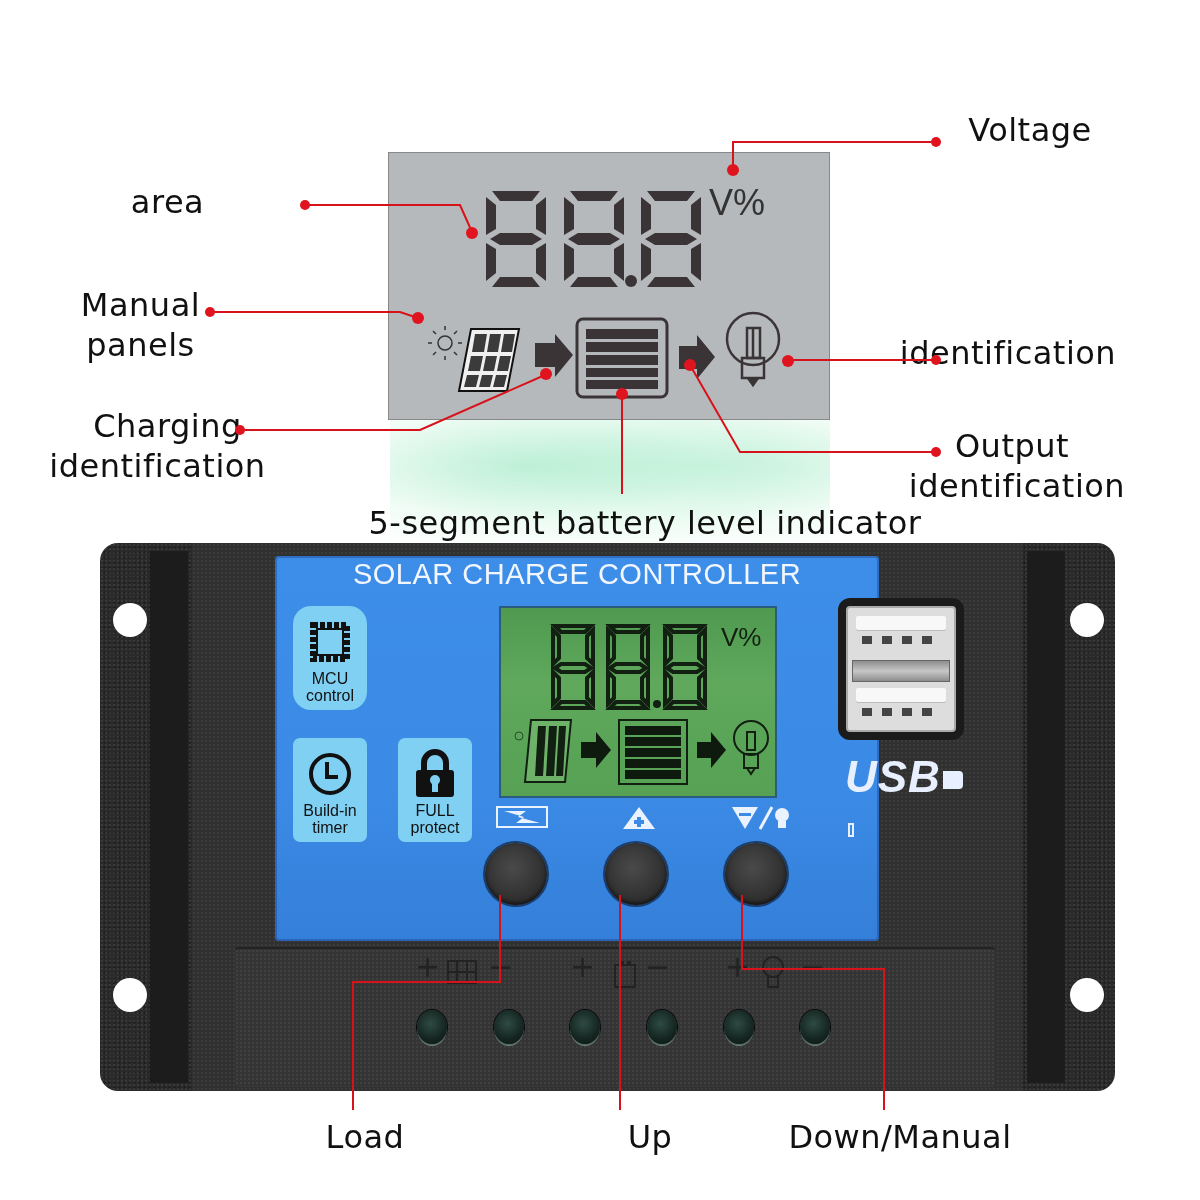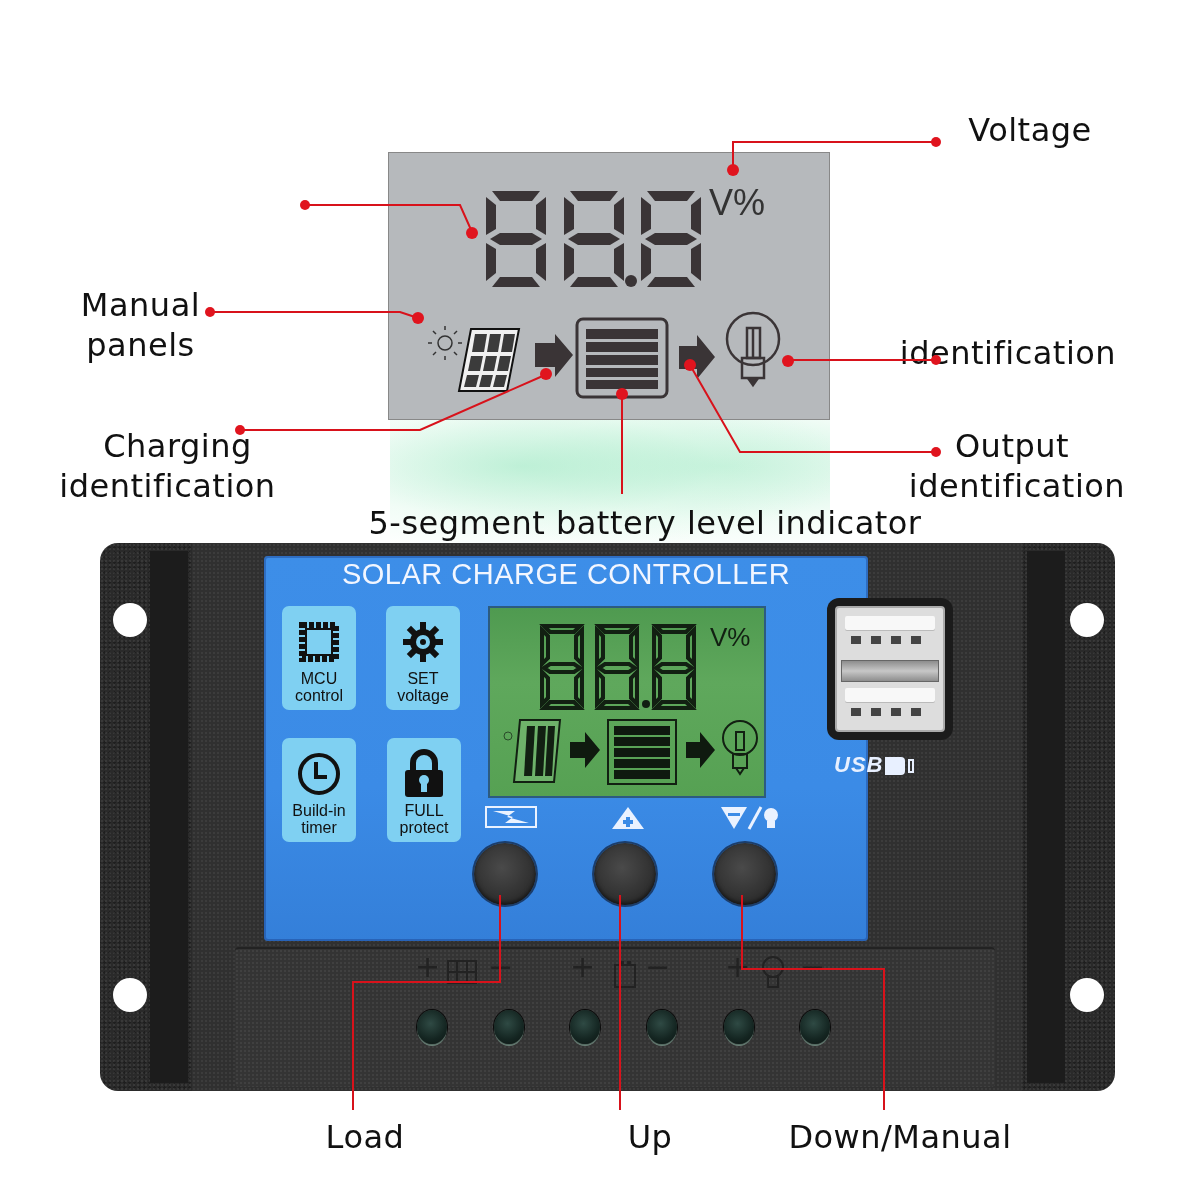--- a/index.html
+++ b/index.html
@@ -70,21 +70,21 @@
   .terminal-block {
     position: absolute; left: 135px; top: 404px; width: 760px; height: 140px;
     background: #343434;
     background-image: radial-gradient(rgba(255,255,255,0.06) 1px, transparent 1.3px);
     background-size: 4px 4px;
     border-top: 2px solid #222;
     border-radius: 4px;
   }
 
   .panel {
-    position: absolute; left: 164px; top: 13px; width: 604px; height: 385px;
+    position: absolute; left: 175px; top: 13px; width: 604px; height: 385px;
     background: linear-gradient(180deg, #3d8ee8 0%, #3b8be6 60%, #347fd9 100%);
     border-radius: 4px;
     box-shadow: inset 0 0 0 2px rgba(20,50,120,0.35);
   }
   .panel-title {
     position: absolute; left: 0; right: 0; top: 2px;
     text-align: center;
     color: #f2f6ff;
     font-family: "Liberation Sans", sans-serif;
     font-size: 29px;
@@ -127,43 +127,44 @@
   .usb-inner {
     width: 100%; height: 100%; background: #ddd; border-radius: 4px; position: relative;
     border: 2px solid #aaa;
   }
   .usb-tongue { position: absolute; left: 8px; right: 8px; height: 14px; background: #f8f8f8; border-radius: 2px; box-shadow: 0 1px 0 #bbb; }
   .usb-pin { position: absolute; width: 10px; height: 8px; background: #444; }
   .usb-divider { position: absolute; left: 4px; right: 4px; top: 52px; height: 22px; background: linear-gradient(180deg,#8d8d8d,#c7c7c7 50%,#8d8d8d); border:1px solid #666; }
   .usb-label {
     position: absolute; left: 570px; top: 196px; width: 120px;
     color: #e8f0ff; font-family: "Liberation Sans", sans-serif; font-weight: bold; font-style: italic;
-    font-size: 22px; letter-spacing: 1px;
+    font-size: 44px; letter-spacing: 1px;
   }
 
   .screw {
     position: absolute; width: 30px; height: 34px; border-radius: 50%;
     background: radial-gradient(circle at 45% 40%, #2f4a44 0%, #142521 60%, #0b1412 100%);
     box-shadow: 0 2px 0 rgba(170,220,200,0.45), 0 0 0 1px #0a0a0a;
   }
   .term-mark { position: absolute; color: #222; font-size: 30px; font-family: "DejaVu Sans", sans-serif; }
 
   
   svg.overlay { position: absolute; left: 0; top: 0; pointer-events: none; }
 </style>
 </head>
 <body>
 
 <div class="label" style="left:40px; top:182px; width:255px;">
+  <span>area</span>
 </div>
 <div class="label" style="left:78px; top:285px; width:125px;">
   <span>Manual</span>
   <span>panels</span>
 </div>
-<div class="label" style="left:50px; top:406px; width:235px;margin-top:20px;">
+<div class="label" style="left:40px; top:406px; width:235px;">
   <span style="padding-left:20px;">Charging</span>
   <span>identification</span>
 </div>
 <div class="label" style="left:955px; top:110px; width:150px;">
   <span>Voltage</span>
 </div>
 <div class="label" style="left:892px; top:333px; width:232px;">
   <span>identification</span>
 </div>
 <div class="label" style="left:900px; top:426px; width:234px;">
@@ -298,49 +299,30 @@
   <div class="screw" style="left:317px; top:467px;"></div>
   <div class="screw" style="left:394px; top:467px;"></div>
   <div class="screw" style="left:470px; top:467px;"></div>
   <div class="screw" style="left:547px; top:467px;"></div>
   <div class="screw" style="left:624px; top:467px;"></div>
   <div class="screw" style="left:700px; top:467px;"></div>
 
   <div class="panel">
     <div class="panel-title">SOLAR CHARGE CONTROLLER</div>
 
-    <div class="feature-tile" style="left:18px; top:50px;">
+    <div class="feature-tile" style="left:18px; top:50px;border-radius:18px;">
       <div class="ico">
         <svg width="46" height="46" viewBox="0 0 46 46">
             <rect x="6" y="6" width="34" height="34" fill="none" stroke="#111" stroke-width="6" stroke-dasharray="5 2"></rect>
             <rect x="10" y="10" width="26" height="26" fill="#7fd0f2" stroke="#111" stroke-width="2"></rect>
           </svg>
       </div>
       <div class="txt">
           <div>MCU</div>
           <div>control</div>
-        </div>
-    </div>
-    <div class="feature-tile" style="left:122px; top:50px;">
-      <div class="ico">
-        <svg width="44" height="44" viewBox="0 0 44 44">
-            <g fill="#111">
-              <rect x="19" y="2" width="6" height="40"></rect>
-              <rect x="2" y="19" width="40" height="6"></rect>
-              <rect x="19" y="2" width="6" height="40" transform="rotate(45 22 22)"></rect>
-              <rect x="19" y="2" width="6" height="40" transform="rotate(-45 22 22)"></rect>
-            </g>
-            <circle cx="22" cy="22" r="13" fill="#111"></circle>
-            <circle cx="22" cy="22" r="7" fill="#7fd0f2"></circle>
-            <circle cx="22" cy="22" r="3" fill="#111"></circle>
-          </svg>
-      </div>
-      <div class="txt">
-          <div>SET</div>
-          <div>voltage</div>
         </div>
     </div>
     <div class="feature-tile" style="left:123px; top:182px;">
       <div class="ico">
         <svg width="44" height="50" viewBox="0 0 44 50">
             <path d="M11 22 V14 A11 11 0 0 1 33 14 V22" fill="none" stroke="#111" stroke-width="6"></path>
             <rect x="3" y="21" width="38" height="27" rx="3" fill="#111"></rect>
             <circle cx="22" cy="31" r="5" fill="#7fd0f2"></circle>
             <rect x="19" y="34" width="6" height="9" fill="#7fd0f2"></rect>
           </svg>

